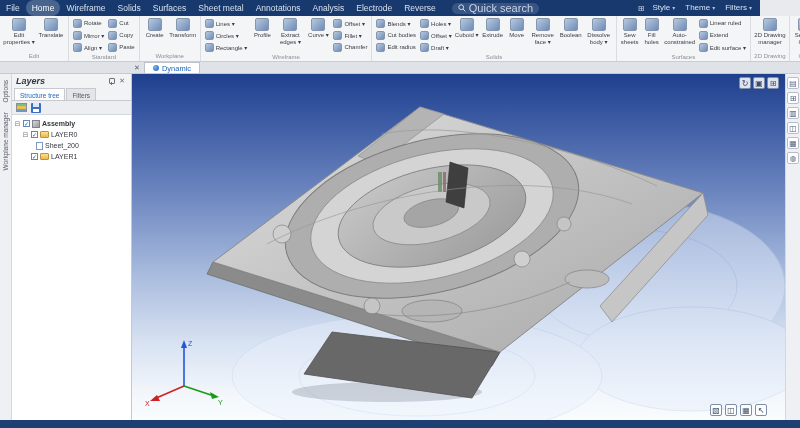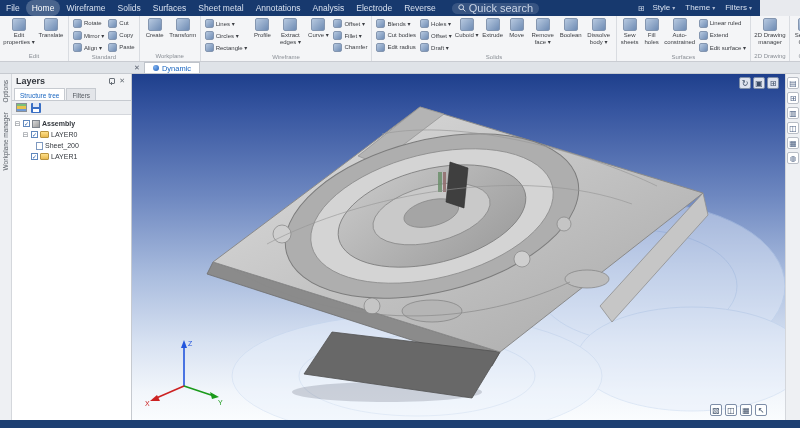--- a/index.html
+++ b/index.html
@@ -36,21 +36,21 @@
   .doc-tab { display:flex; align-items:center; gap:3px; background:#ffffff; border:1px solid #bfc4cb; border-bottom:none; height:11px; padding:0 8px; font-size:7.5px; color:#1a66c0; }
   .sphere { width:6px; height:6px; border-radius:50%; background:radial-gradient(circle at 2px 2px,#7db1f0,#1d5cb8); display:inline-block; }
 
   
   .main { position:absolute; left:0; top:74px; width:800px; height:346px; display:flex; }
 
   .left-strip { width:12px; background:#eef0f3; border-right:1px solid #d4d7dc; display:flex; flex-direction:column; align-items:center; padding-top:6px; gap:10px; }
   .vtab { writing-mode:vertical-rl; transform:rotate(180deg); font-size:6.5px; color:#5a6068; white-space:nowrap; }
 
   .left-panel { width:120px; background:#f2f3f5; border-right:1px solid #c6cad0; display:flex; flex-direction:column; }
-  .lp-header { height:14px; display:flex; align-items:center; padding:0 4px; }
+  .lp-header { height:14px; display:flex; align-items:center; padding:0 4px;font-style:italic; }
   .lp-title { font-size:9px; font-weight:bold; color:#33373d; flex:1; }
   .lp-hicon { font-size:7px; color:#6a7078; padding:0 2px; }
   .pin-ic { width:7px; height:7px; position:relative; margin-right:2px; }
   .pin-ic::before { content:""; position:absolute; left:1px; top:0; width:4px; height:4px; border:1px solid #6a7078; border-radius:1px; }
   .pin-ic::after { content:""; position:absolute; left:3px; top:4px; width:1px; height:3px; background:#6a7078; }
   .lp-tabs { display:flex; height:13px; border-bottom:1px solid #c6cad0; padding-left:2px; gap:1px; }
   .lp-tab { font-size:6.5px; color:#555a61; padding:0 5px; line-height:13px; background:#e3e5e9; border:1px solid #c6cad0; border-bottom:none; }
   .lp-tab.active { background:#ffffff; color:#1a66c0; }
   .lp-toolbar { height:14px; display:flex; align-items:center; gap:4px; padding:0 4px; background:#eceef1; border-bottom:1px solid #d4d7dc; }
   .layers-ic { width:11px; height:9px; background:linear-gradient(180deg,#79c07a 0 33%,#e7c34d 33% 66%,#6f9ad6 66% 100%); border:1px solid #8a8f96; }

